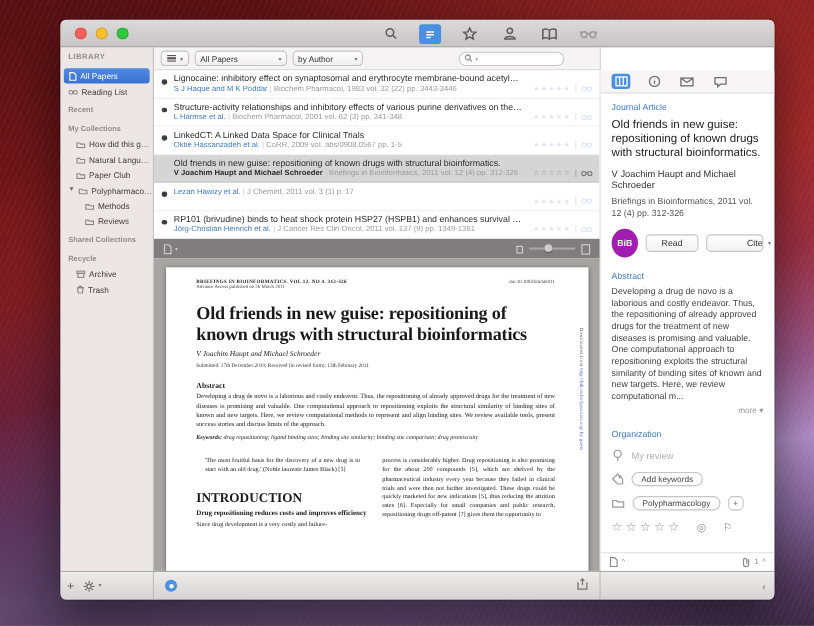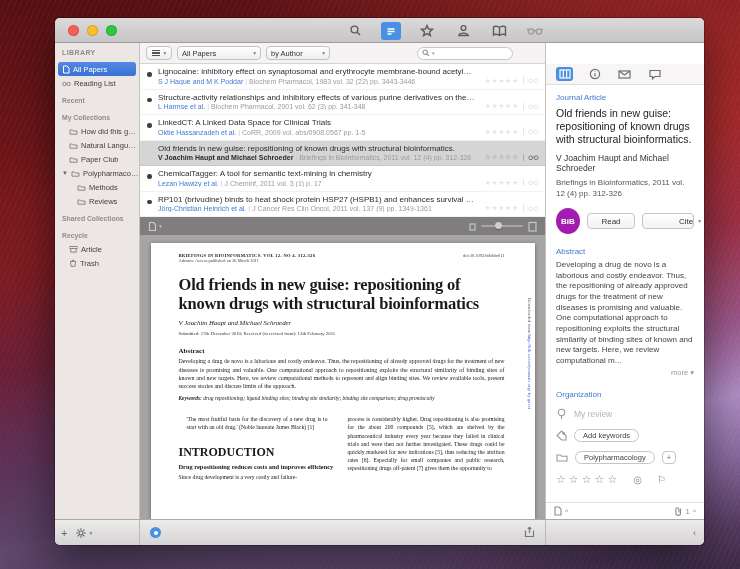--- a/index.html
+++ b/index.html
@@ -284,21 +284,21 @@
       </div>
       <div class="sb-sec">Shared Collections</div>
       <div class="sb-sec">Recycle</div>
       <div class="sb-item indent1">
         <span class="ic">
             <svg width="9" height="8">
               <rect x="1" y="1.5" width="7" height="2"></rect>
               <rect x="1.8" y="3.5" width="5.4" height="3.6"></rect>
             </svg>
           </span>
-        <span class="sb-label">Article</span>
+        <span class="sb-label">Archive</span>
       </div>
       <div class="sb-item indent1">
         <span class="ic">
             <svg width="8" height="8">
               <path d="M1.5 2.5 H6.5 L6 7.3 H2 Z"></path>
               <line x1="1" y1="2.5" x2="7" y2="2.5"></line>
               <path d="M3 2.5 V1.3 H5 V2.5"></path>
             </svg>
           </span>
         <span class="sb-label">Trash</span>
@@ -384,21 +384,20 @@
               <span class="vbar"></span>
               <svg width="11" height="7">
                 <circle cx="2.8" cy="3.8" r="1.9"></circle>
                 <circle cx="8.2" cy="3.8" r="1.9"></circle>
                 <path d="M4.7 3.4 Q5.5 2.6 6.3 3.4"></path>
               </svg>
             </div>
         </div>
         <div class="prow">
           <span class="dot"></span>
-          <div class="ptitle">ChemicalTagger: A tool for semantic text-mining in chemistry</div>
           <div class="pmeta"><span class="pauth">Lezan Hawizy et al.</span><span class="psep">|</span><span class="psrc">J Cheminf, 2011 vol. 3 (1) p. 17</span></div>
           <div class="prating">
               <span class="pstars">★★★★★</span>
               <span class="vbar"></span>
               <svg width="11" height="7">
                 <circle cx="2.8" cy="3.8" r="1.9"></circle>
                 <circle cx="8.2" cy="3.8" r="1.9"></circle>
                 <path d="M4.7 3.4 Q5.5 2.6 6.3 3.4"></path>
               </svg>
             </div>

